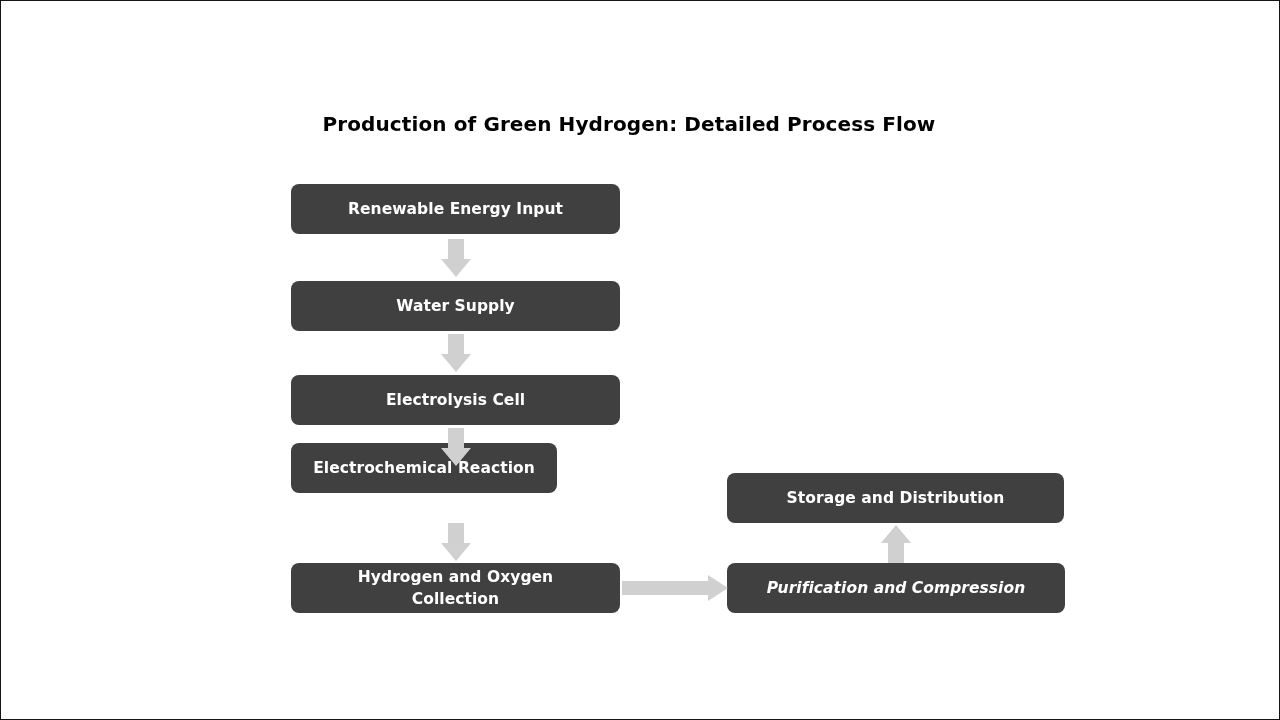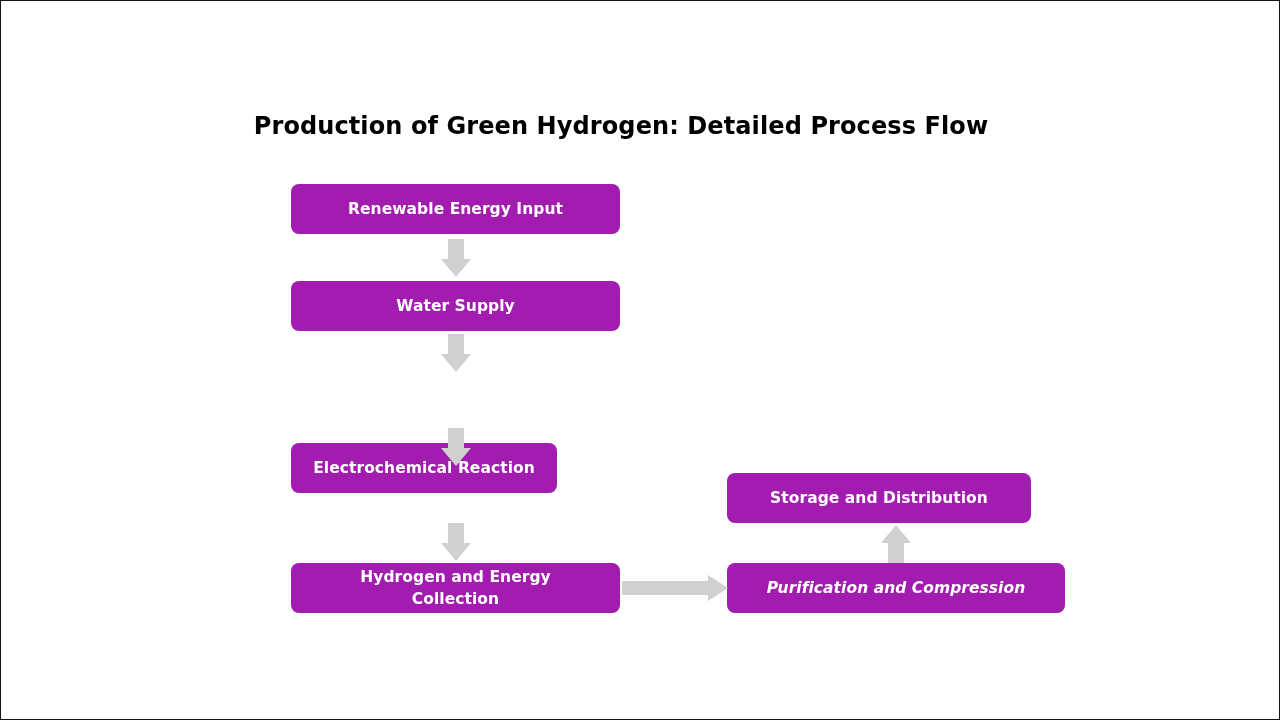--- a/index.html
+++ b/index.html
@@ -15,34 +15,34 @@
     position: relative;
     width: 1280px;
     height: 720px;
     background: #ffffff;
     box-sizing: border-box;
     border: 1.5px solid #141414;
     overflow: hidden;
   }
   .diagram-title {
     position: absolute;
-    left: 0;
+    left: 8px;
     top: 111px;
     width: 1240px;
     text-align: center;
-    font-size: 24px;
+    font-size: 20px;
     font-weight: bold;
     color: #000000;
     letter-spacing: 0.1px;
     white-space: nowrap;
   }
   .node {
     position: absolute;
     box-sizing: border-box;
-    background: #a21caf;
+    background: #404040;
     border-radius: 8px;
     color: #ffffff;
     font-size: 15.5px;
     font-weight: bold;
     display: flex;
     align-items: center;
     justify-content: center;
     text-align: center;
     line-height: 1.42;
     padding: 0 10px;
@@ -67,35 +67,38 @@
   <div class="diagram-title">Production of Green Hydrogen: Detailed Process Flow</div>
 
   <div class="node" style="left:290px; top:183px; width:329px; height:50px;">
     <span class="node-label">Renewable Energy Input</span>
   </div>
 
   <div class="node" style="left:290px; top:280px; width:329px; height:50px;justify-content:center;">
     <span class="node-label">Water Supply</span>
   </div>
 
+  <div class="node" style="left:290px; top:374px; width:329px; height:50px;">
+    <span class="node-label">Electrolysis Cell</span>
+  </div>
 
   <div class="node" style="left:290px; top:442px; width:266px; height:50px;">
     <span class="node-label">Electrochemical Reaction</span>
   </div>
 
   <div class="node" style="left:290px; top:562px; width:329px; height:50px;">
-    <span class="node-label">Hydrogen and Energy
+    <span class="node-label">Hydrogen and Oxygen
 Collection</span>
   </div>
 
   <div class="node" style="left:726px; top:562px; width:338px; height:50px;font-style:italic;">
     <span class="node-label">Purification and Compression</span>
   </div>
 
-  <div class="node" style="left:726px; top:472px; width:304px; height:50px;">
+  <div class="node" style="left:726px; top:472px; width:337px; height:50px;">
     <span class="node-label">Storage and Distribution</span>
   </div>
 
   <div class="arrow" style="left:440px; top:238px;">
     <svg width="30" height="38" viewBox="0 0 30 38">
       <polygon points="7,0 23,0 23,20 30,20 15,38 0,20 7,20" fill="#D0D0D0"></polygon>
     </svg>
   </div>
 
   <div class="arrow" style="left:440px; top:333px;">

